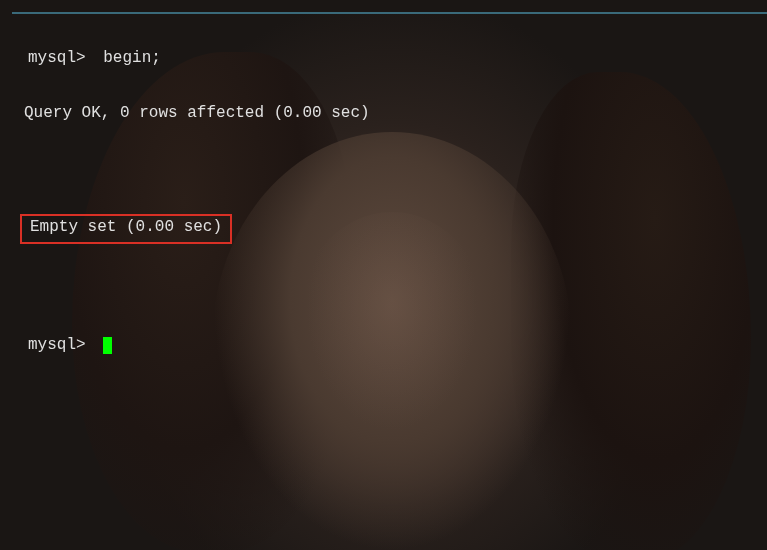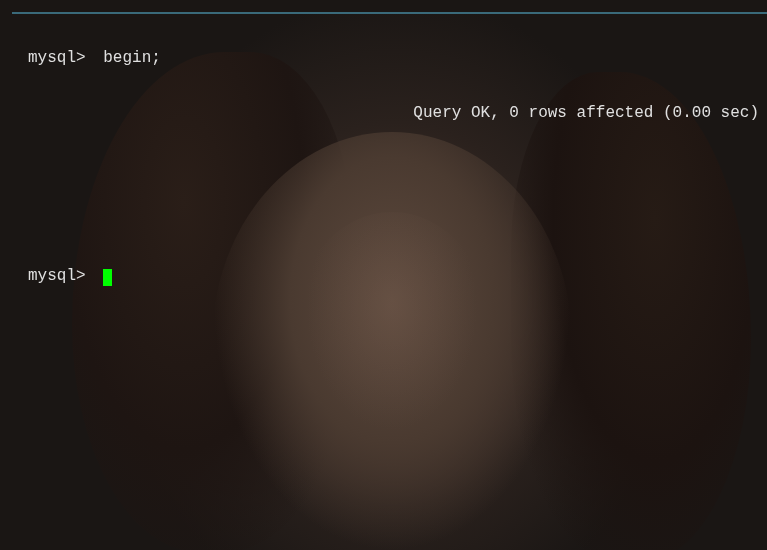--- a/index.html
+++ b/index.html
@@ -92,21 +92,20 @@
       display: block;
     }
     .prompt {
       color: #e0e0e0;
     }
     .command {
       color: #e0e0e0;
     }
     .output {
       color: #e0e0e0;
-      text-align: right;
     }
     .highlight-box {
       display: inline-block;
       border: 2px solid #d93025;
       padding: 0 4px 2px 4px;
       margin-left: -4px;
     }
     .cursor {
       display: inline-block;
       width: 9px;
@@ -136,15 +135,16 @@
 <div class="background-image"></div>
 <div class="hair-left"></div>
 <div class="hair-right"></div>
 <div class="face-shape"></div>
 <div class="highlight"></div>
 
 <div class="terminal">
 <span class="terminal-line"><span class="prompt">mysql&gt;</span> <span class="command">begin;</span></span>
 <span class="terminal-line output">Query OK, 0 rows affected (0.00 sec)</span>
 <span class="terminal-line blank-line"></span>
+<span class="terminal-line"><span class="highlight-box"><span class="output">Empty set (0.00 sec)</span></span></span>
 <span class="terminal-line blank-line"></span>
 <span class="terminal-line"><span class="prompt">mysql&gt;</span> <span class="cursor"></span></span>
 </div>
 
 </body></html>

